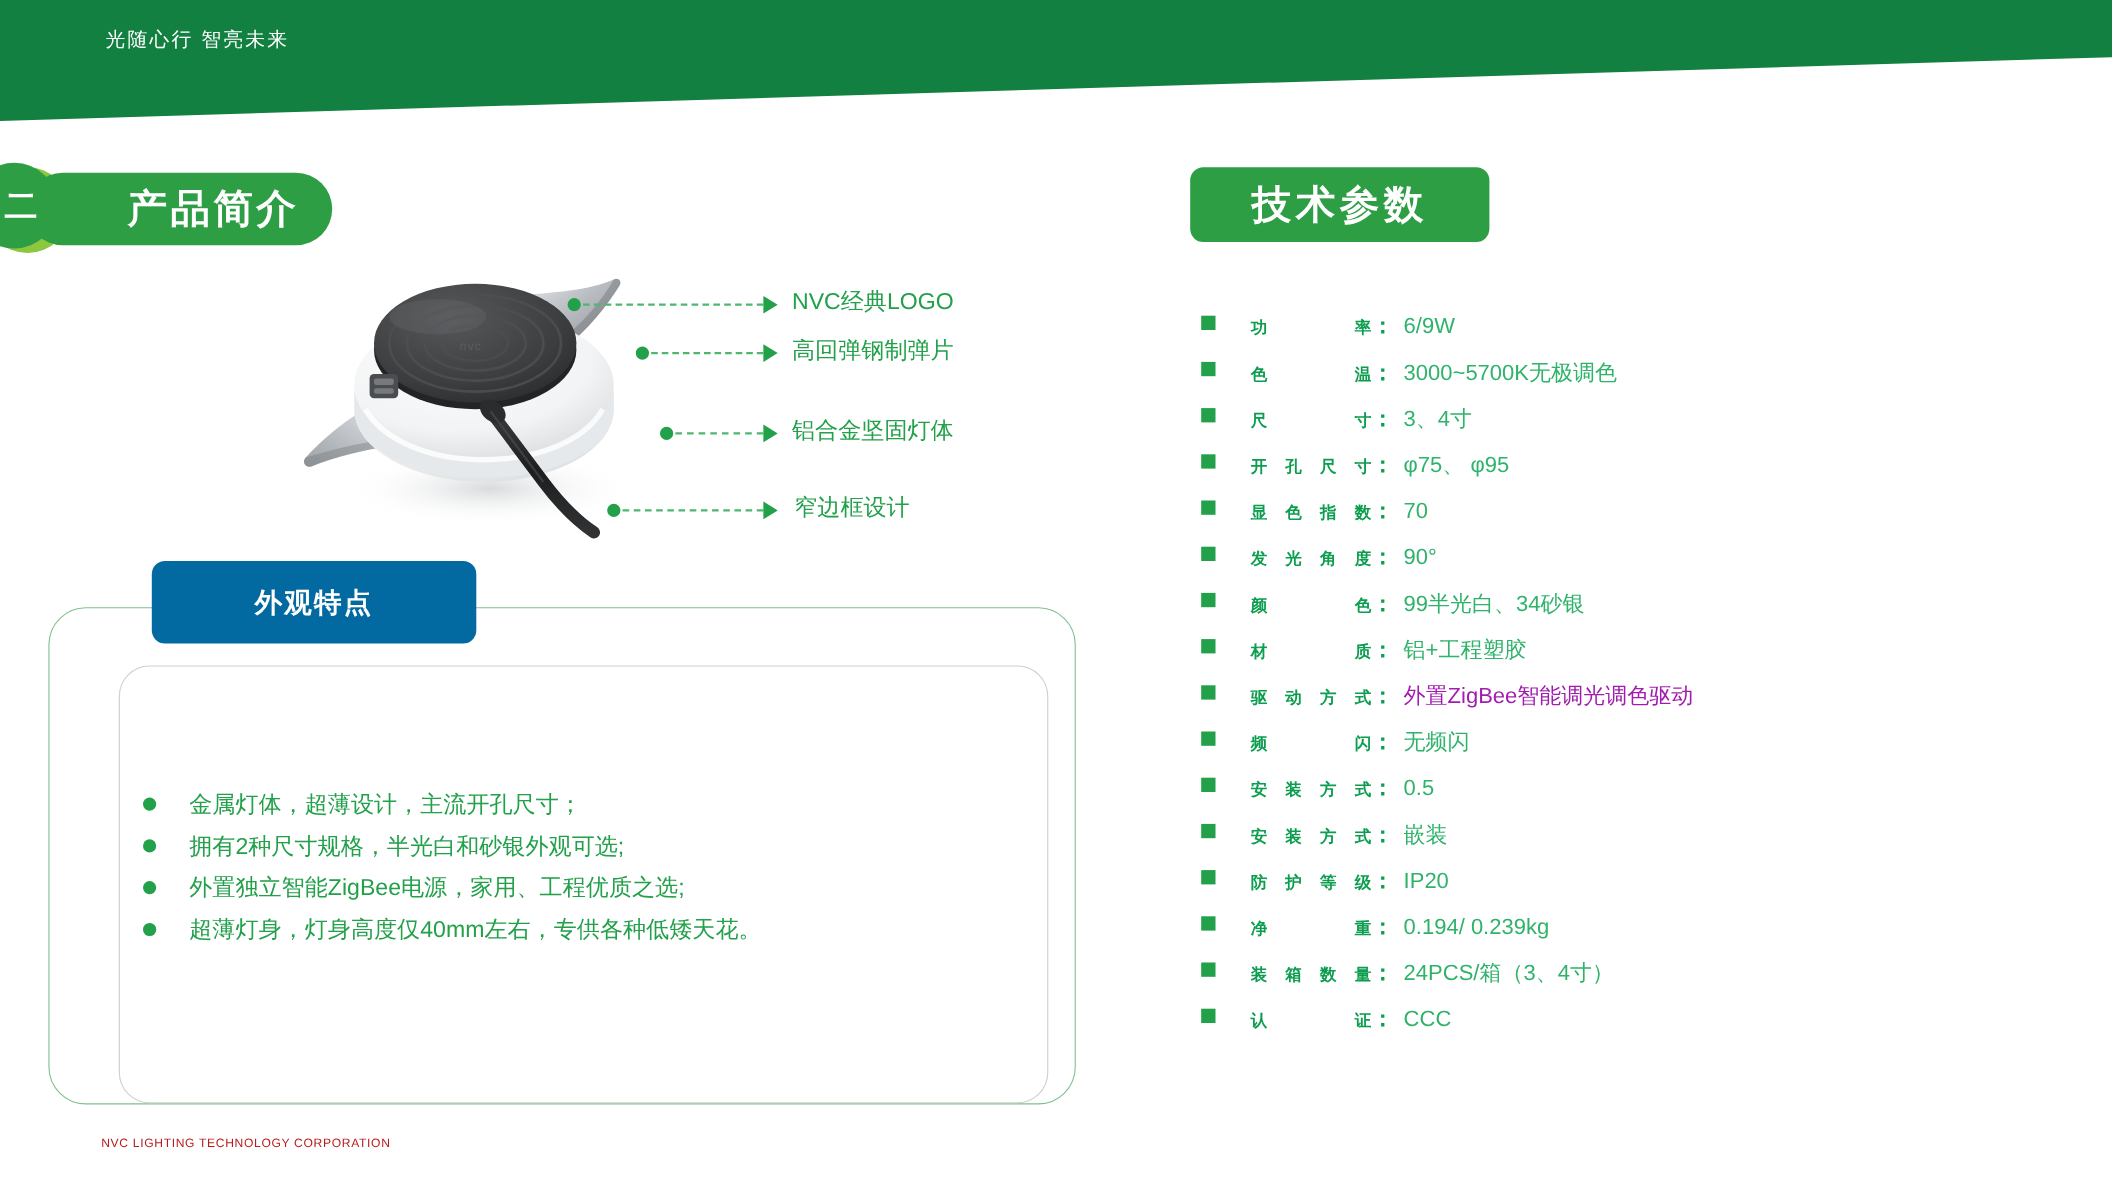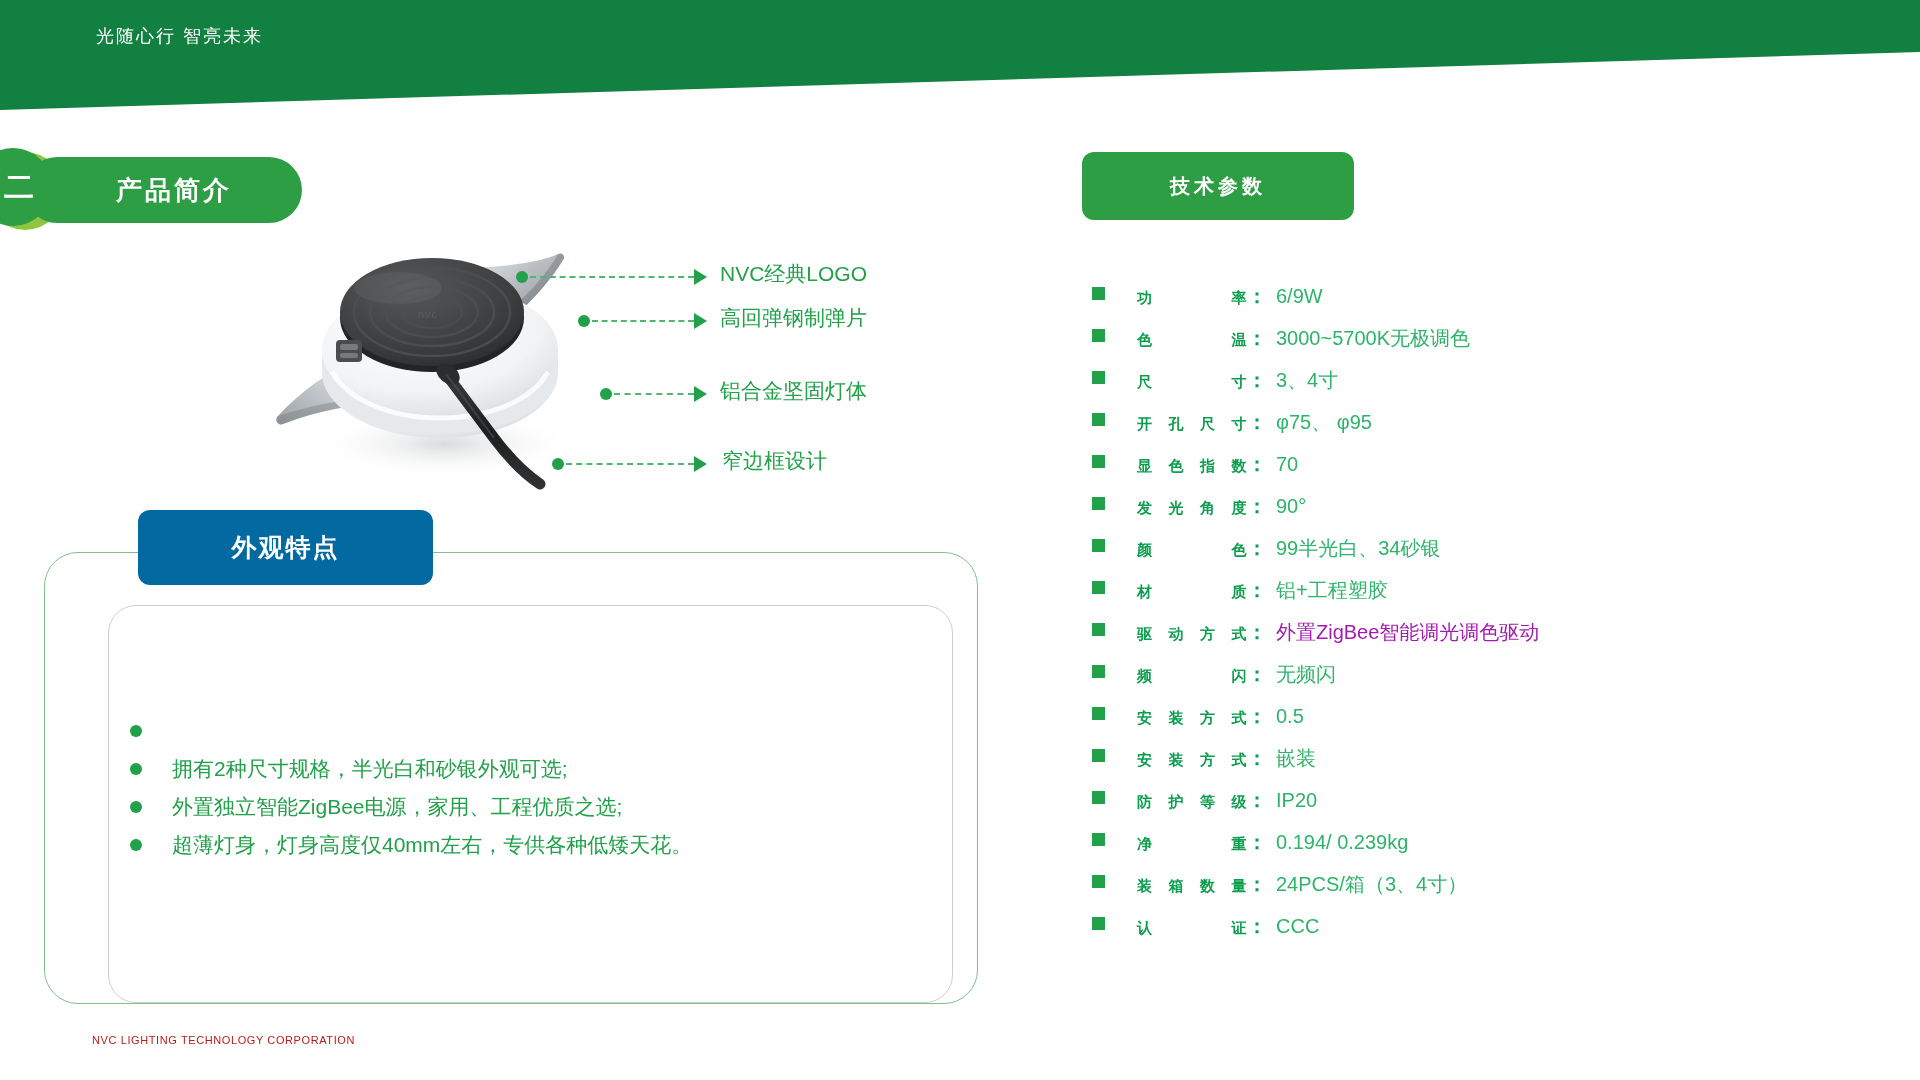--- a/index.html
+++ b/index.html
@@ -26,21 +26,21 @@
   
   .section-tab {
     position: absolute; left: 24px; top: 157px;
     width: 278px; height: 66px;
     background: #2e9e45;
     border-radius: 33px;
     display: flex; align-items: center;
   }
   .section-tab-label {
     position: absolute; left: 92px; color: #fff;
-    font-size: 26px; font-weight: bold; letter-spacing: 3px;
+    font-size: 36px; font-weight: bold; letter-spacing: 3px;
   }
   .badge-ring {
     position: absolute; left: -14px; top: 152px;
     width: 78px; height: 78px; border-radius: 50%;
     background: #8dc63f;
   }
   .badge-circle {
     position: absolute; left: -26px; top: 148px;
     width: 78px; height: 78px; border-radius: 50%;
     background: #2e9e45;
@@ -125,21 +125,21 @@
   }
 
   
   .spec-tab {
     position: absolute; left: 1082px; top: 152px;
     width: 272px; height: 68px;
     background: #2e9e45; border-radius: 12px;
     display: flex; align-items: center; justify-content: center;
   }
   .spec-tab-label {
-    color: #ffffff; font-size: 20px; font-weight: bold; letter-spacing: 4px;
+    color: #ffffff; font-size: 36px; font-weight: bold; letter-spacing: 4px;
   }
 
   
   .spec-list {
     position: absolute; left: 1092px; top: 283px;
   }
   .spec-row {
     display: flex; align-items: baseline;
     height: 42px; white-space: nowrap;
   }
@@ -291,20 +291,21 @@
 
   <div class="outer-box"></div>
   <div class="inner-box"></div>
   <div class="feature-tab">
     <span class="feature-tab-label">外观特点</span>
   </div>
 
   <div class="bullet-list">
     <div class="bullet-row">
       <span class="bullet-dot"></span>
+      <span class="bullet-text">金属灯体，超薄设计，主流开孔尺寸；</span>
     </div>
     <div class="bullet-row">
       <span class="bullet-dot"></span>
       <span class="bullet-text">拥有2种尺寸规格，半光白和砂银外观可选;</span>
     </div>
     <div class="bullet-row">
       <span class="bullet-dot"></span>
       <span class="bullet-text">外置独立智能ZigBee电源，家用、工程优质之选;</span>
     </div>
     <div class="bullet-row">

